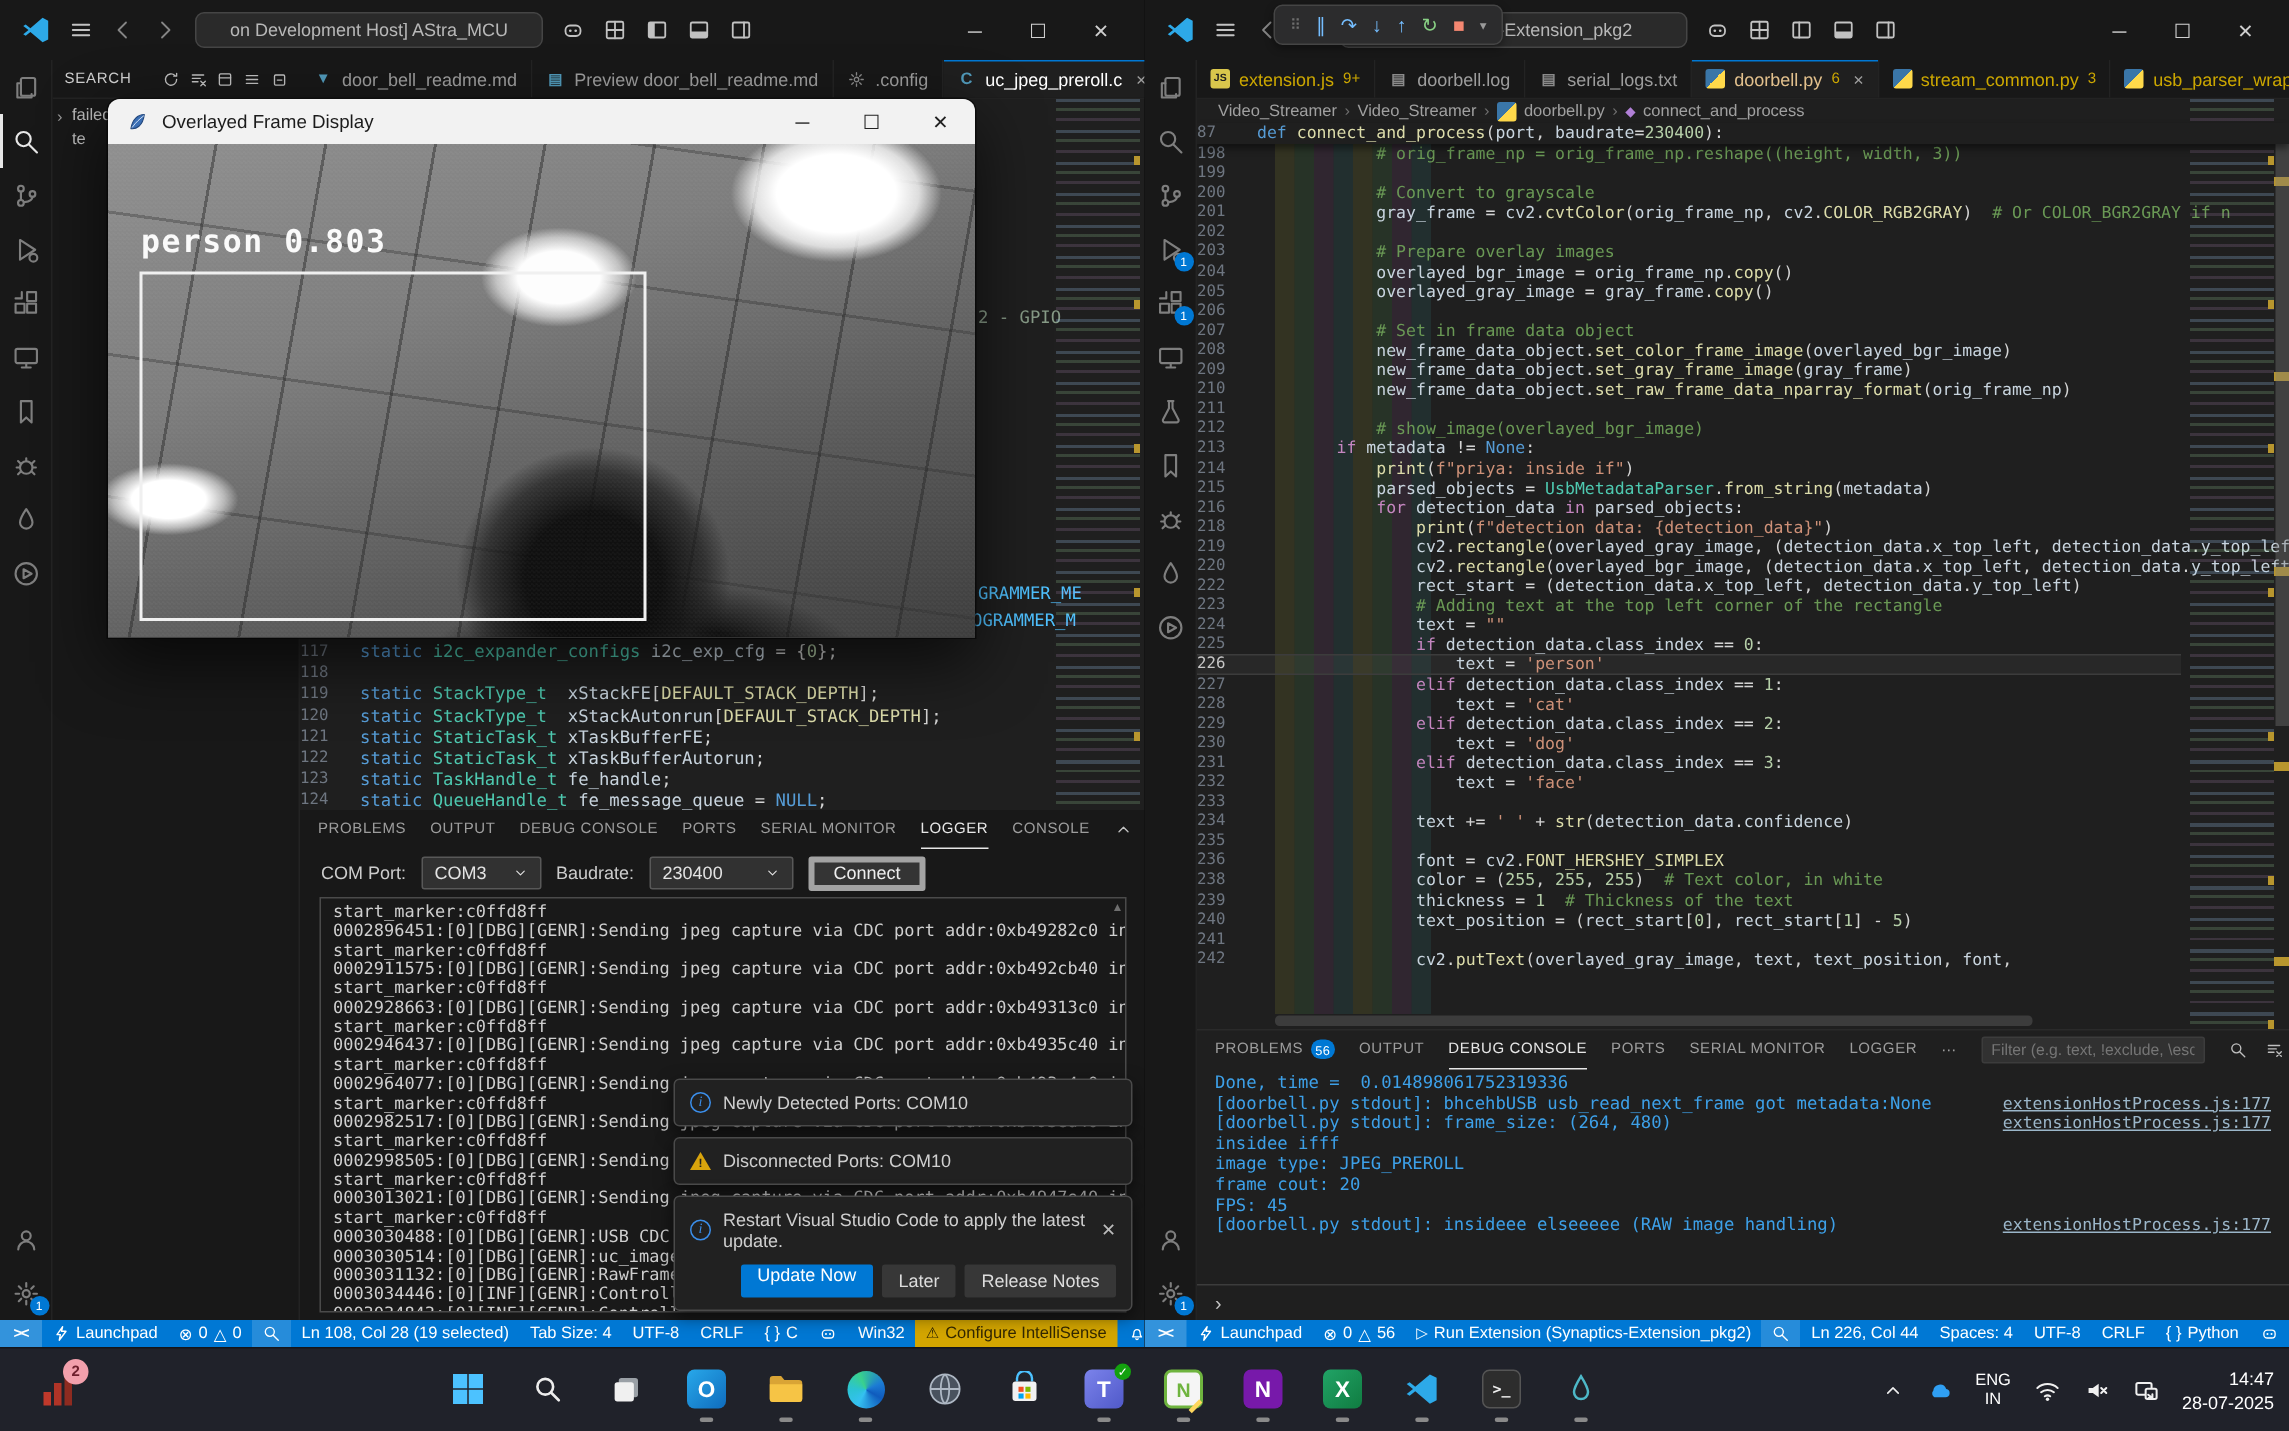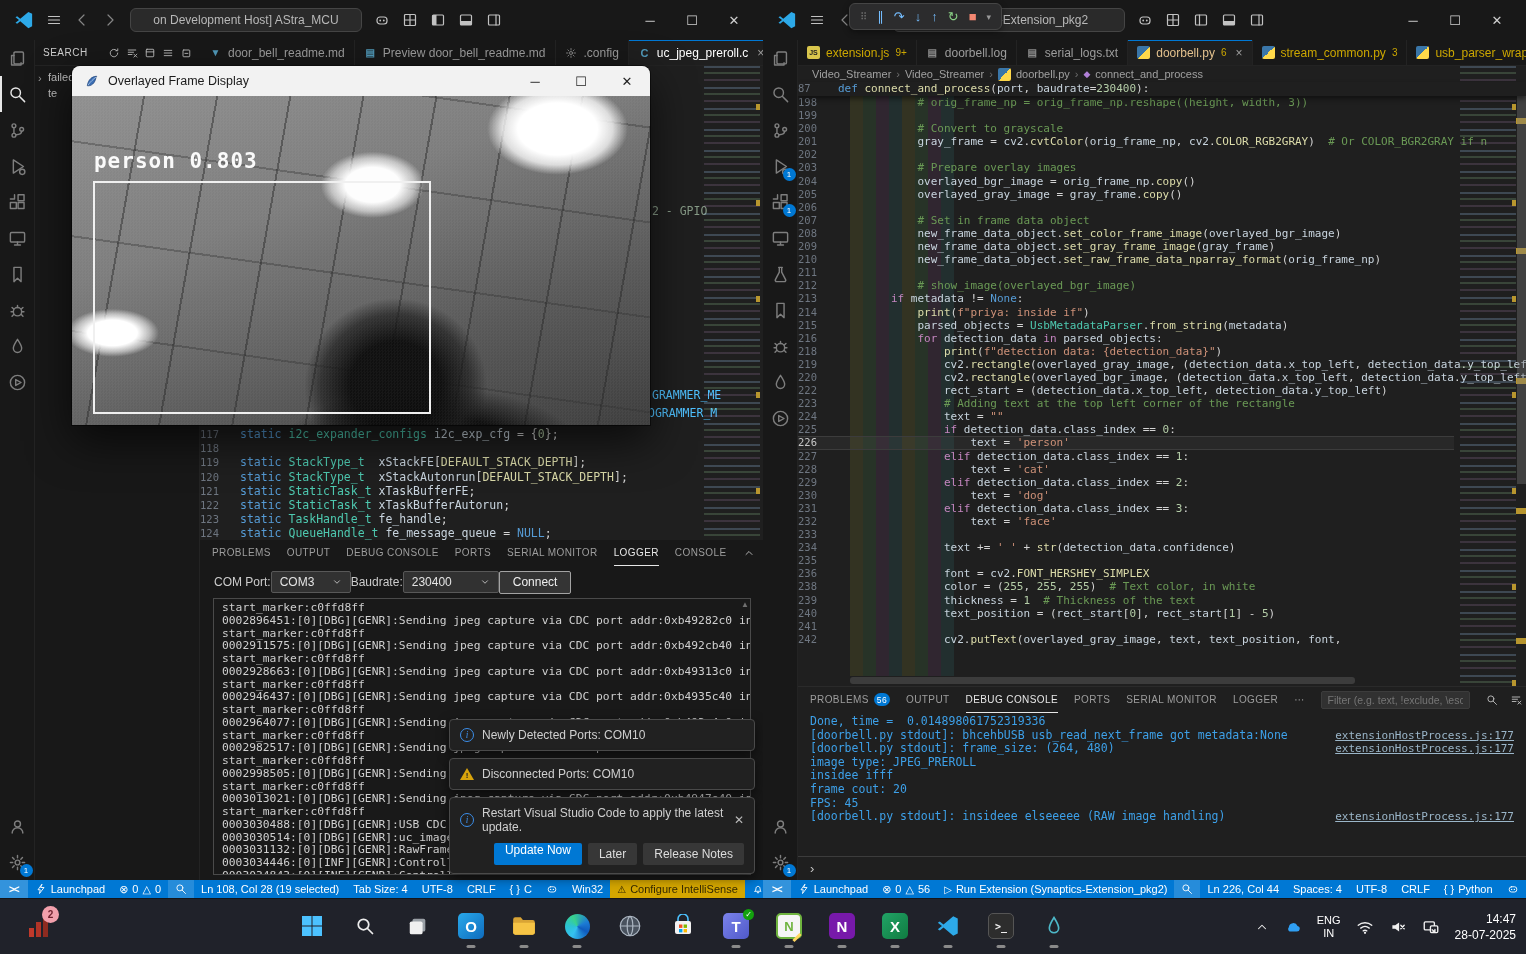--- a/index.html
+++ b/index.html
@@ -49,23 +49,23 @@
 .efrag{position:absolute;font-family:"DejaVu Sans Mono",monospace;font-size:11.5px}
 .mmap{position:absolute;top:0;bottom:0;width:56px;background:repeating-linear-gradient(180deg,rgba(150,190,230,.26) 0 2px,transparent 2px 6px,rgba(160,220,160,.20) 6px 8px,transparent 8px 13px,rgba(210,160,220,.16) 13px 15px,transparent 15px 21px)}
 .mmap::after{content:"";position:absolute;right:0;top:0;bottom:0;width:4px;background:repeating-linear-gradient(180deg,transparent 0 38px,#b8962e 38px 44px,transparent 44px 96px)}
 
 #panL{position:absolute;left:200px;top:540px;right:0;bottom:18px;background:#181818;z-index:2}
 .phead{height:26px;display:flex;align-items:center;padding:0 12px;gap:16px}
 .ptab{font-size:10px;letter-spacing:.4px;color:#9d9d9d;height:100%;display:flex;align-items:center;gap:5px;border-bottom:1px solid transparent;white-space:nowrap}
 .ptab.active{color:#e7e7e7;border-bottom-color:#e7e7e7}
 .pbadge{background:#0078d4;color:#fff;font-size:8.5px;min-width:15px;height:13px;border-radius:7px;display:flex;align-items:center;justify-content:center;padding:0 3px}
 .pbtns{margin-left:auto;display:flex;gap:12px;color:#c0c0c0;align-items:center}
-.comrow{height:32px;display:flex;align-items:center;padding:0 14px;font-size:12px;color:#ccc}
+.comrow{height:32px;display:flex;align-items:center;gap:10px;padding:0 14px;font-size:12px;color:#ccc}
 .select{height:22px;background:#313131;border:1px solid #585858;border-radius:2px;display:flex;align-items:center;gap:10px;padding:0 8px;font-size:12px;color:#e3e3e3}
-.btn{height:23px;background:#343434;border:1px solid #a3a3a3;border-radius:2px;padding:0 13px;font-size:12px;color:#eee;display:flex;align-items:center}
+.btn{height:23px;background:#343434;border:4px solid #a3a3a3;border-radius:2px;padding:0 13px;font-size:12px;color:#eee;display:flex;align-items:center}
 #logL{position:absolute;left:13px;right:12px;top:58px;bottom:5px;border:1px solid #4a4a4a;background:#191919;padding:3px 8px;overflow:hidden;font-family:"DejaVu Sans Mono",monospace;font-size:11.3px;line-height:12.75px;color:#cfcfcf;white-space:pre}
 .scrtri{position:absolute;right:14px;top:60px;color:#6f6f6f;font-size:8px;z-index:3}
 
 #edR{position:absolute;left:35px;top:66px;right:0;height:620px;background:#1f1f1f;overflow:hidden;z-index:1}
 .crumb{height:16px;display:flex;align-items:center;gap:5px;font-size:11px;color:#a0a0a0;padding-left:14px}
 .crumb .sep{color:#6f6f6f}
 .sticky{height:14px;display:flex;background:#1f1f1f;box-shadow:0 3px 5px rgba(0,0,0,.45);position:relative;z-index:3}
 #codeWrap{position:absolute;left:0;top:30px;right:72px}
 #rain{position:absolute;left:52px;top:30px;bottom:10px;width:104px;display:flex;pointer-events:none}
 #rain i{width:13px;height:100%}
@@ -852,24 +852,24 @@
             <a>extensionHostProcess.js:177</a>
           </div>
           <div class="crow">
             <span class="t"></span>
           </div>
           <div class="crow">
             <span class="t">[doorbell.py stdout]: frame_size: (264, 480)</span>
             <a>extensionHostProcess.js:177</a>
           </div>
           <div class="crow">
+            <span class="t">insidee ifff</span>
+          </div>
+          <div class="crow">
             <span class="t">image type: JPEG_PREROLL</span>
-          </div>
-          <div class="crow">
-            <span class="t">insidee ifff</span>
           </div>
           <div class="crow">
             <span class="t">frame cout: 20</span>
           </div>
           <div class="crow">
             <span class="t">FPS: 45</span>
           </div>
           <div class="crow">
             <span class="t"></span>
           </div>

